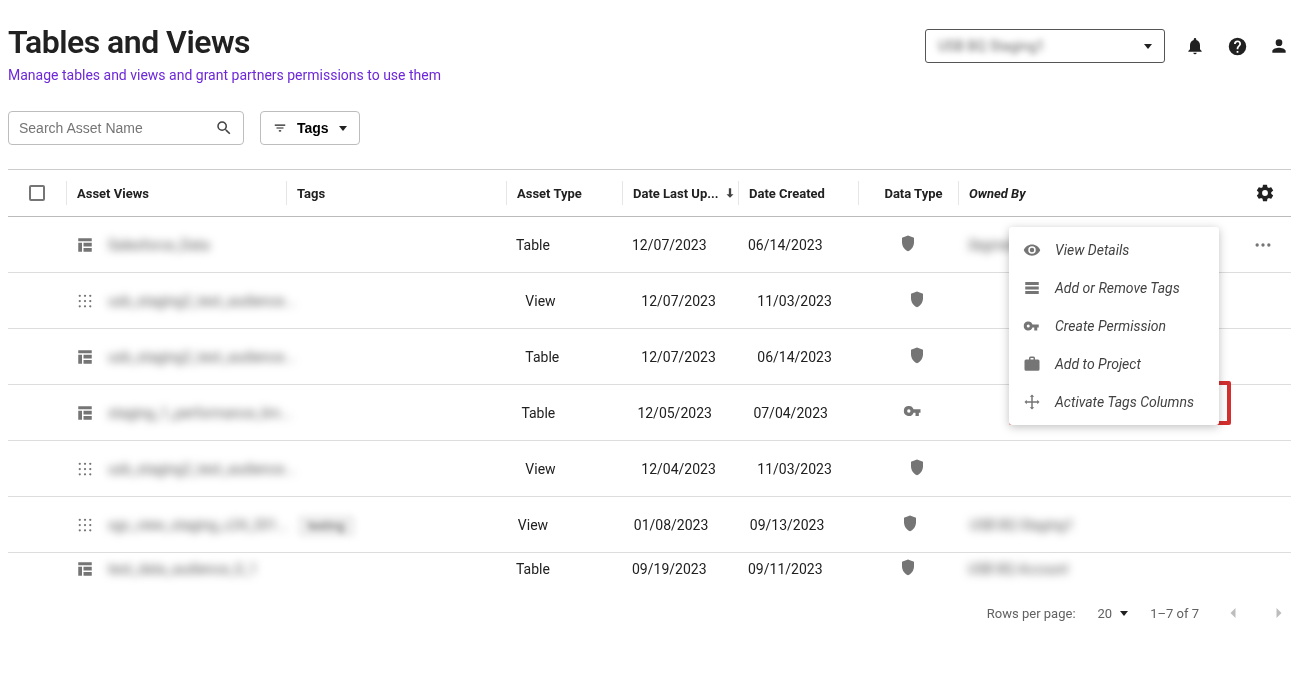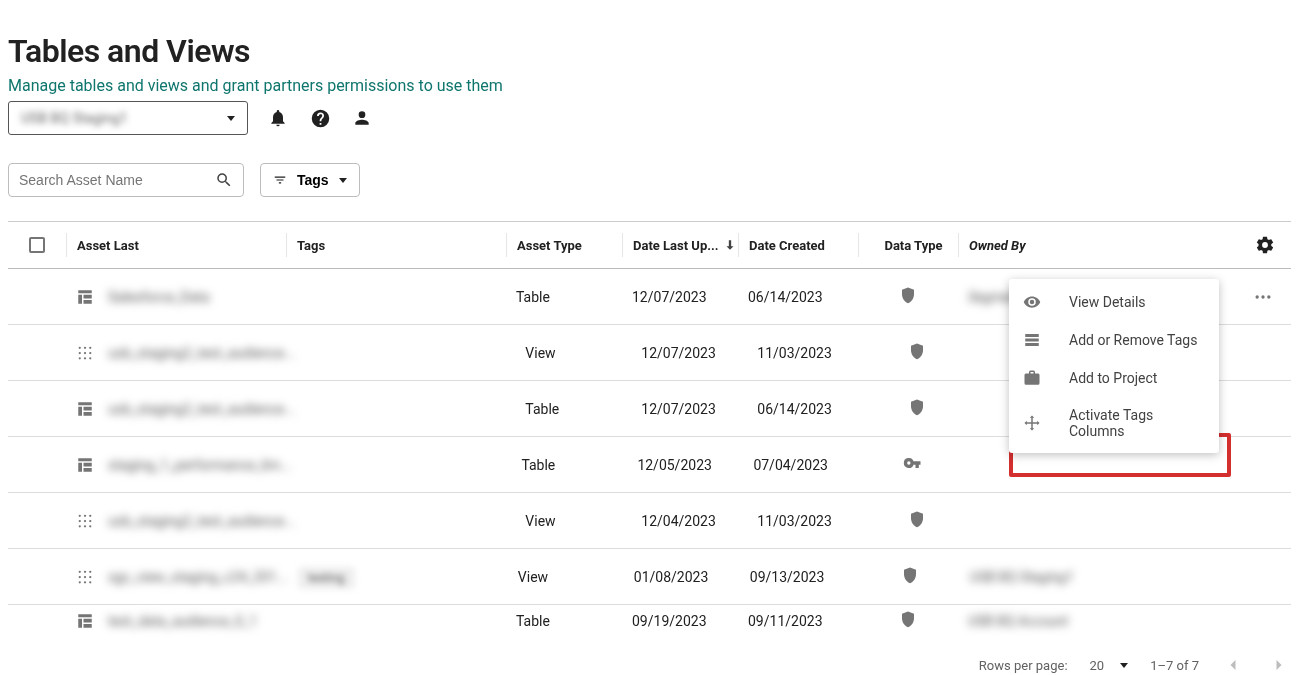--- a/index.html
+++ b/index.html
@@ -6,31 +6,30 @@
 body {
   font-family: -apple-system, BlinkMacSystemFont, "Segoe UI", Roboto, sans-serif;
   background: #fff;
   width: 1299px;
   color: #212121;
 }
 .header {
   display: flex;
   justify-content: space-between;
   align-items: flex-start;
-  padding: 32px 8px 8px 8px;
-  flex-direction: column;
+  padding: 23px 8px 8px 8px;
 }
 .title-block h1 {
   font-size: 32px;
   font-weight: 600;
   letter-spacing: -0.5px;
 }
 .subtitle {
-  font-size: 16px;
-  color: #0f766e;
+  font-size: 14px;
+  color: #6d28d9;
   margin-top: 6px;
 }
 .header-right {
   display: flex;
   align-items: center;
   gap: 18px;
   margin-top: 6px;
 }
 .account-select {
   width: 240px;
@@ -153,35 +152,35 @@
   top: 58px;
   right: 80px;
   width: 210px;
   background:#fff;
   box-shadow: 0 2px 10px rgba(0,0,0,0.25);
   border-radius:3px;
   z-index:10;
   padding:4px 0;
 }
 .menu-item{
-  display:flex;align-items:center;gap:28px;padding:10px 14px;font-size:14px;color:#424242;cursor:pointer;
+  display:flex;align-items:center;gap:14px;padding:10px 14px;font-size:14px;color:#424242;cursor:pointer;font-style:italic;
 }
 .menu-item svg{ fill:#757575; flex-shrink:0; }
 .highlight-box{
   position:absolute;
   border:4px solid #d32f2f;
   border-radius:2px;
   pointer-events:none;
 }
 
 .footer{
   display:flex;justify-content:flex-end;align-items:center;gap:22px;
   padding:16px 8px 16px 8px;font-size:13px;color:#616161;
 }
-.footer .sel{display:flex;align-items:center;gap:16px;}
+.footer .sel{display:flex;align-items:center;gap:8px;}
 .pager-btn{ width:24px;height:24px;display:flex;align-items:center;justify-content:center;cursor:pointer; }
 .pager-btn svg{ fill:#bdbdbd; }
 .row.cutoff{ height:32px; overflow:hidden; border-bottom:none;}
 </style>
 </head>
 <body>
 
 <div class="header">
   <div class="title-block">
     <h1>Tables and Views</h1>
@@ -224,21 +223,21 @@
     <span>Tags</span>
     <span class="triangle-down"></span>
   </button>
 </div>
 
 <div class="table-wrap">
   <div class="thead">
     <div class="col-check">
         <div class="checkbox"></div>
       </div>
-    <div class="th col-name">Asset Last</div>
+    <div class="th col-name">Asset Views</div>
     <div class="th col-tags">Tags</div>
     <div class="th col-assettype">Asset Type</div>
     <div class="th col-updated">
       <span>Date Last Up...</span>
       <svg width="14" height="14" viewBox="0 0 24 24">
           <path fill="#424242" d="M12 20l-6-6h4V4h4v10h4l-6 6z"></path>
         </svg>
     </div>
     <div class="th col-created">Date Created</div>
     <div class="th col-datatype" style="justify-content:center;">Data Type</div>
@@ -433,20 +432,26 @@
       <span>View Details</span>
     </div>
     <div class="menu-item">
       <svg width="18" height="18" viewBox="0 0 24 24">
           <path d="M21 4H3v4h18V4zM3 20h18v-4H3v4zm0-6h18v-4H3v4z"></path>
         </svg>
       <span>Add or Remove Tags</span>
     </div>
     <div class="menu-item">
       <svg width="18" height="18" viewBox="0 0 24 24">
+          <path d="M12.65 10A5.99 5.99 0 0 0 1 12a6 6 0 0 0 11.65 2H15v4h4v-4h2v-4H12.65zM7 14a2 2 0 1 1 0-4 2 2 0 0 1 0 4z"></path>
+        </svg>
+      <span>Create Permission</span>
+    </div>
+    <div class="menu-item">
+      <svg width="18" height="18" viewBox="0 0 24 24">
           <path d="M20 6h-4V4a2 2 0 0 0-2-2h-4a2 2 0 0 0-2 2v2H4a2 2 0 0 0-2 2v11a2 2 0 0 0 2 2h16a2 2 0 0 0 2-2V8a2 2 0 0 0-2-2zm-6 0h-4V4h4v2z"></path>
         </svg>
       <span>Add to Project</span>
     </div>
     <div class="menu-item">
       <svg width="18" height="18" viewBox="0 0 24 24">
           <path d="M13 6v5h5v2h-5v5h-2v-5H6v-2h5V6h2zm-1-4 3 3h-2v2h-2V5H9l3-3zm0 20-3-3h2v-2h2v2h2l-3 3zM2 12l3-3v2h2v2H5v2l-3-3zm20 0-3 3v-2h-2v-2h2V9l3 3z"></path>
         </svg>
       <span>Activate Tags Columns</span>
     </div>

